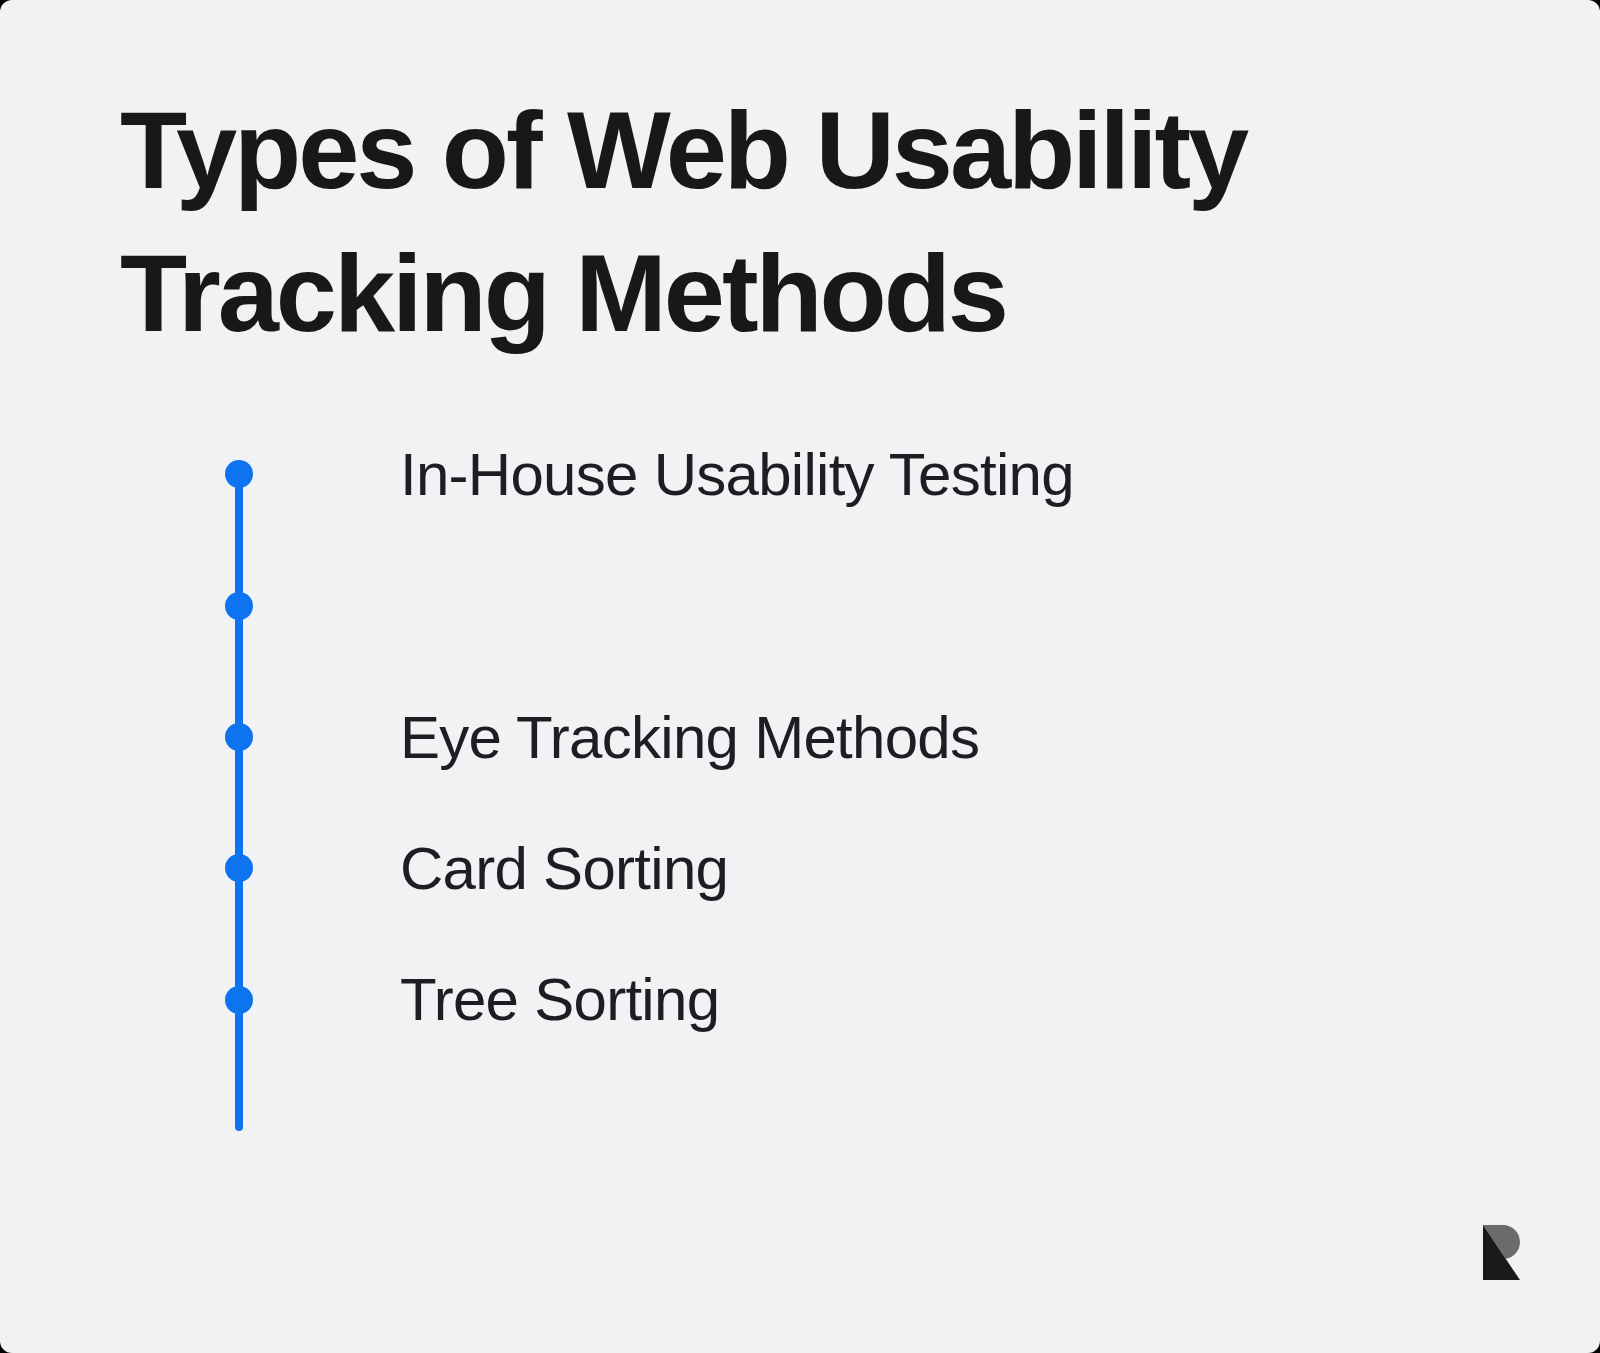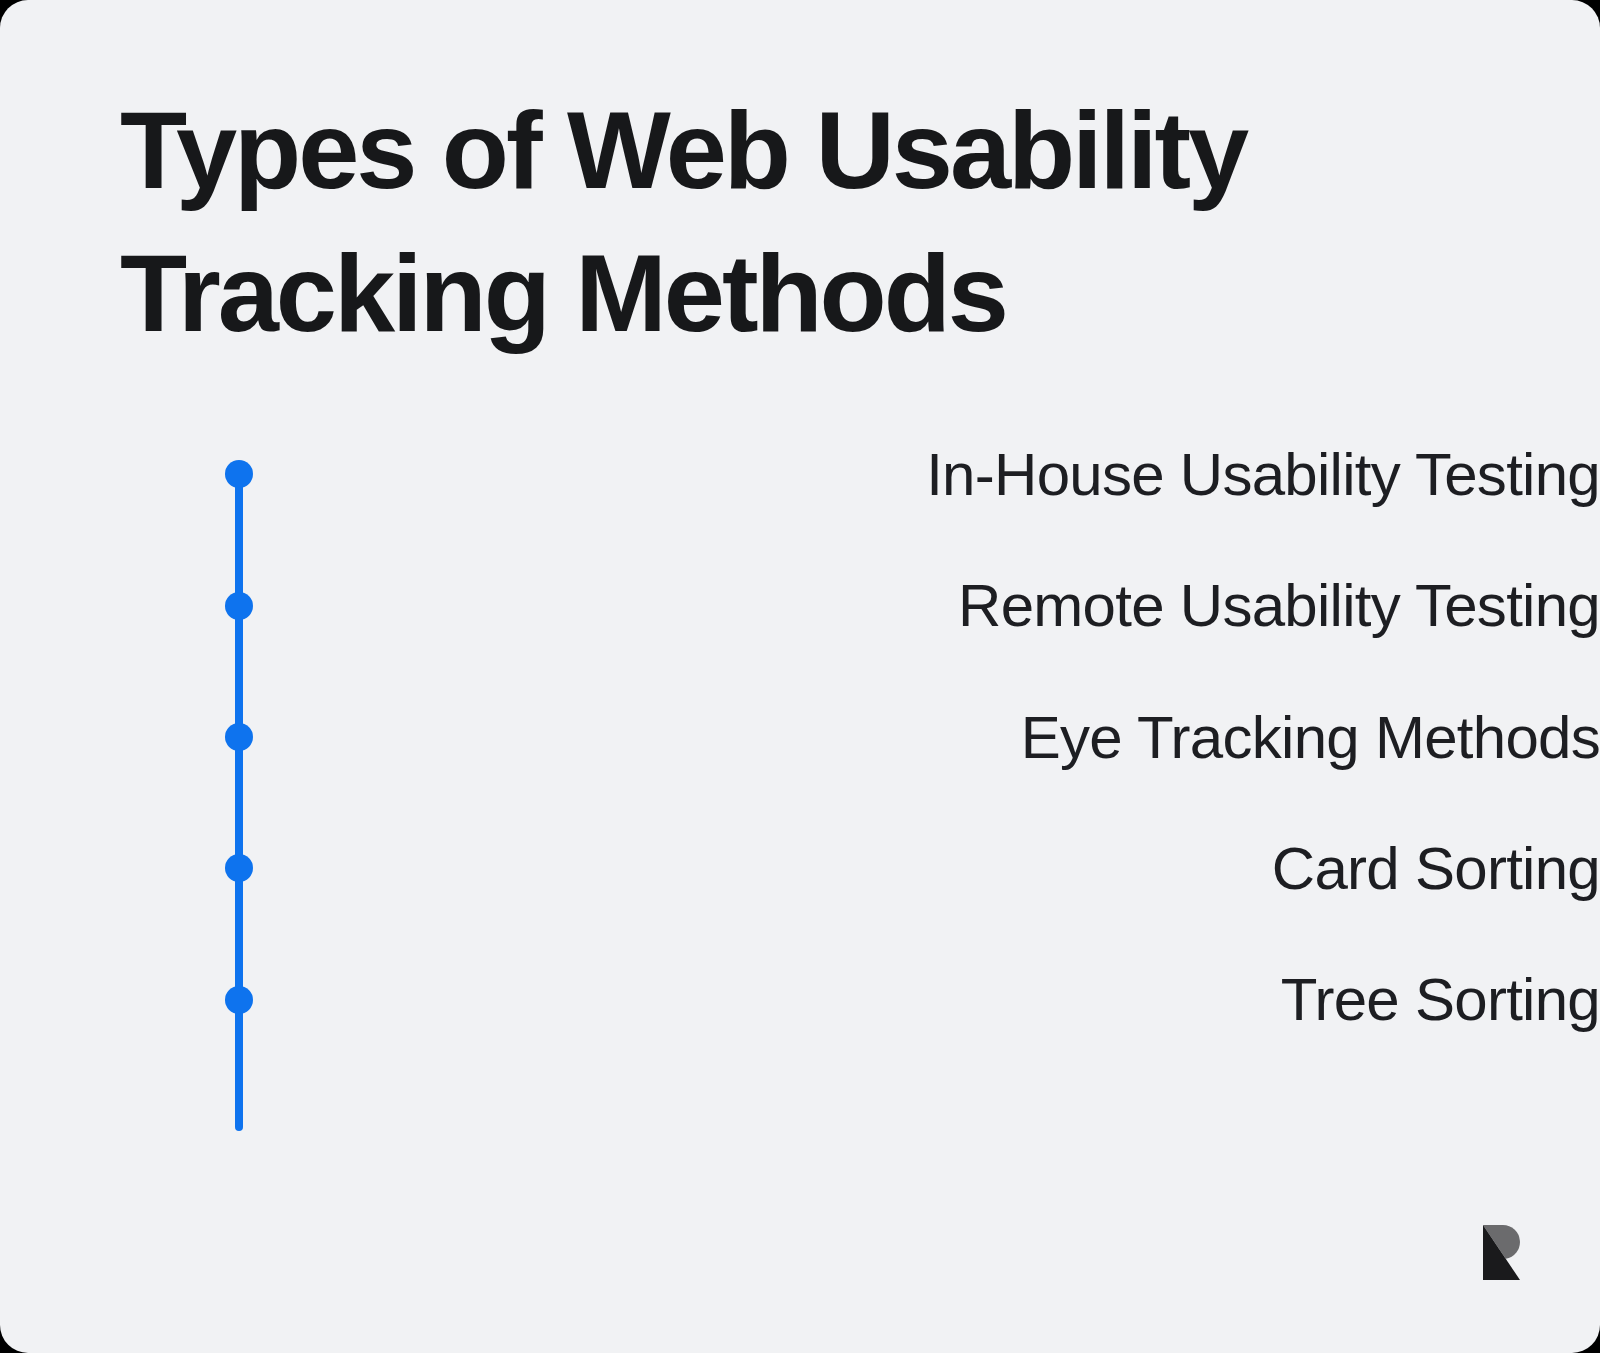--- a/index.html
+++ b/index.html
@@ -11,21 +11,21 @@
     width: 1600px;
     height: 1353px;
     position: relative;
     font-family: "Liberation Sans", sans-serif;
     overflow: hidden;
   }
   .card {
     position: absolute;
     inset: 0;
     background: #f1f2f4;
-    border-radius: 28px;
+    border-radius: 12px;
     overflow: hidden;
   }
   .title {
     position: absolute;
     left: 120px;
     top: 78px;
     margin: 0;
     font-size: 110px;
     line-height: 143px;
     font-weight: 700;
@@ -46,21 +46,20 @@
     width: 8px;
     height: 656.5px;
     background: #0e73ee;
     border-radius: 4px;
   }
   .row {
     position: relative;
     height: 131.3px;
     display: flex;
     align-items: center;
-    justify-content: space-between;
   }
   .dot {
     flex: none;
     width: 28px;
     height: 28px;
     border-radius: 50%;
     background: #0e73ee;
     margin-left: 225px;
   }
   .label {
@@ -94,21 +93,20 @@
   <div class="timeline">
     <div class="connector"></div>
 
     <div class="row">
       <span class="dot"></span>
       <span class="label">In-House Usability Testing</span>
     </div>
 
     <div class="row">
       <span class="dot"></span>
-      <span class="label">Remote Usability Testing</span>
     </div>
 
 
     <div class="row">
       <span class="dot"></span>
       <span class="label">Eye Tracking Methods</span>
     </div>
 
     <div class="row">
       <span class="dot"></span>

